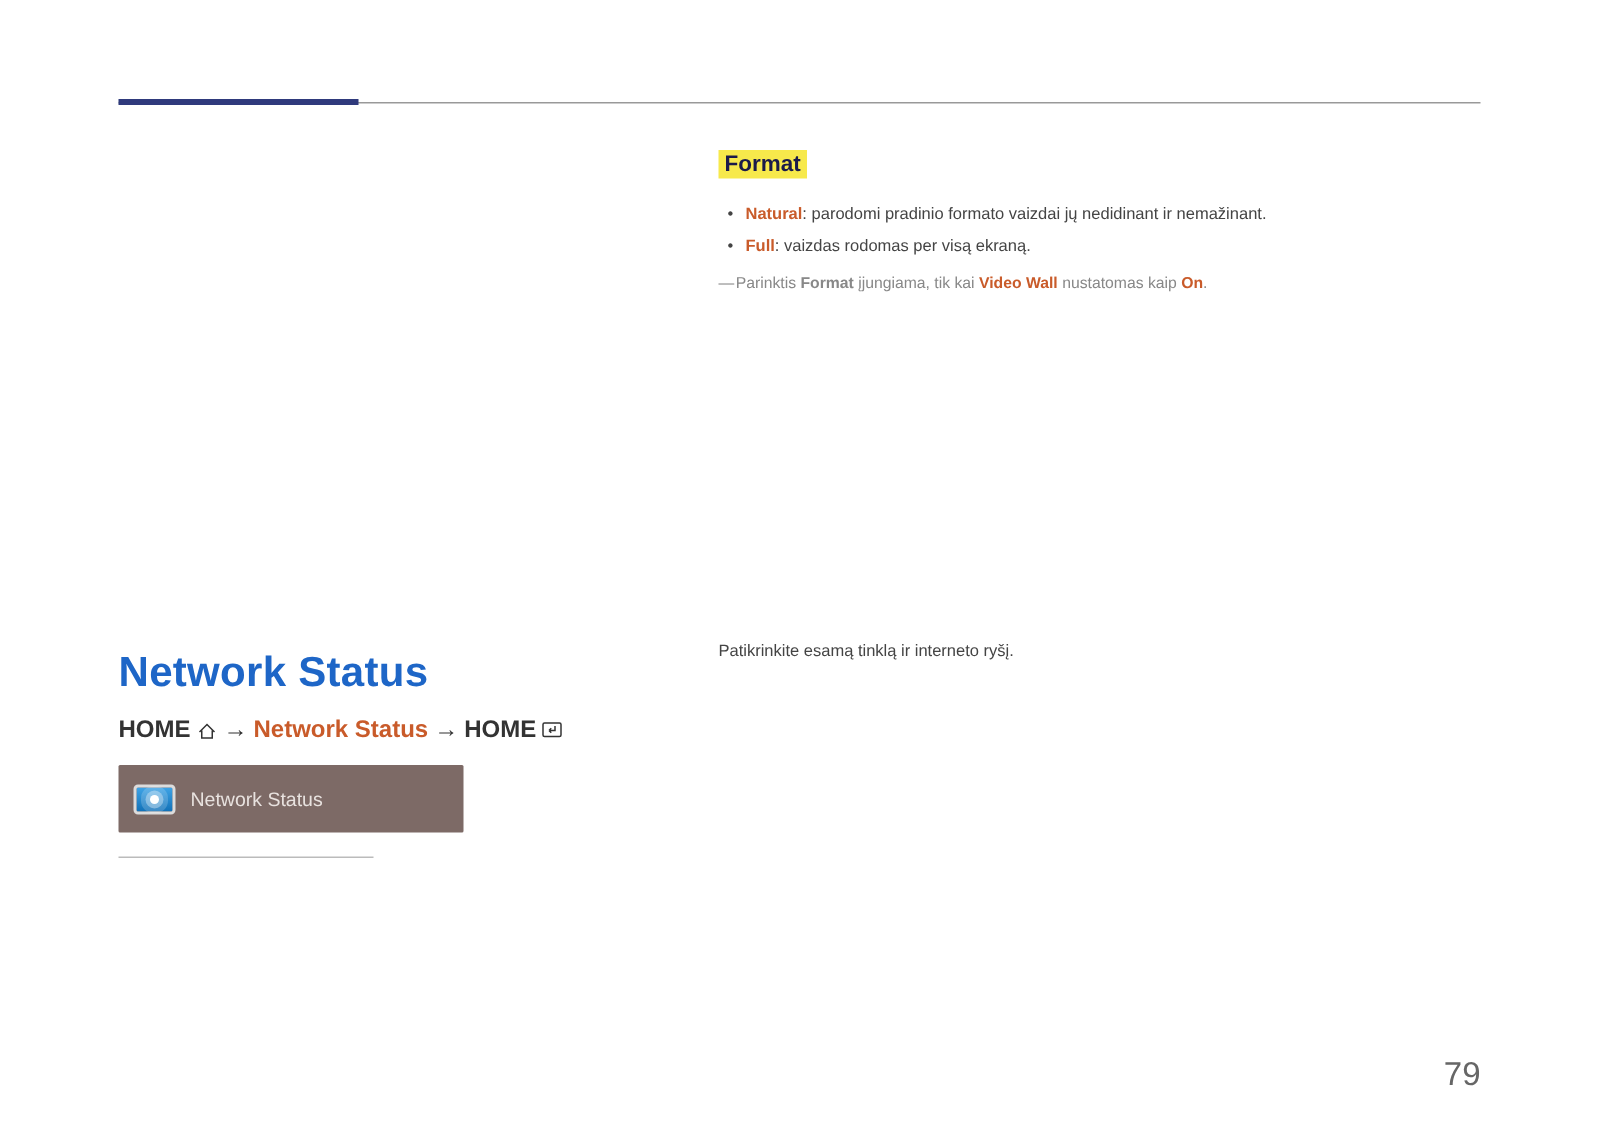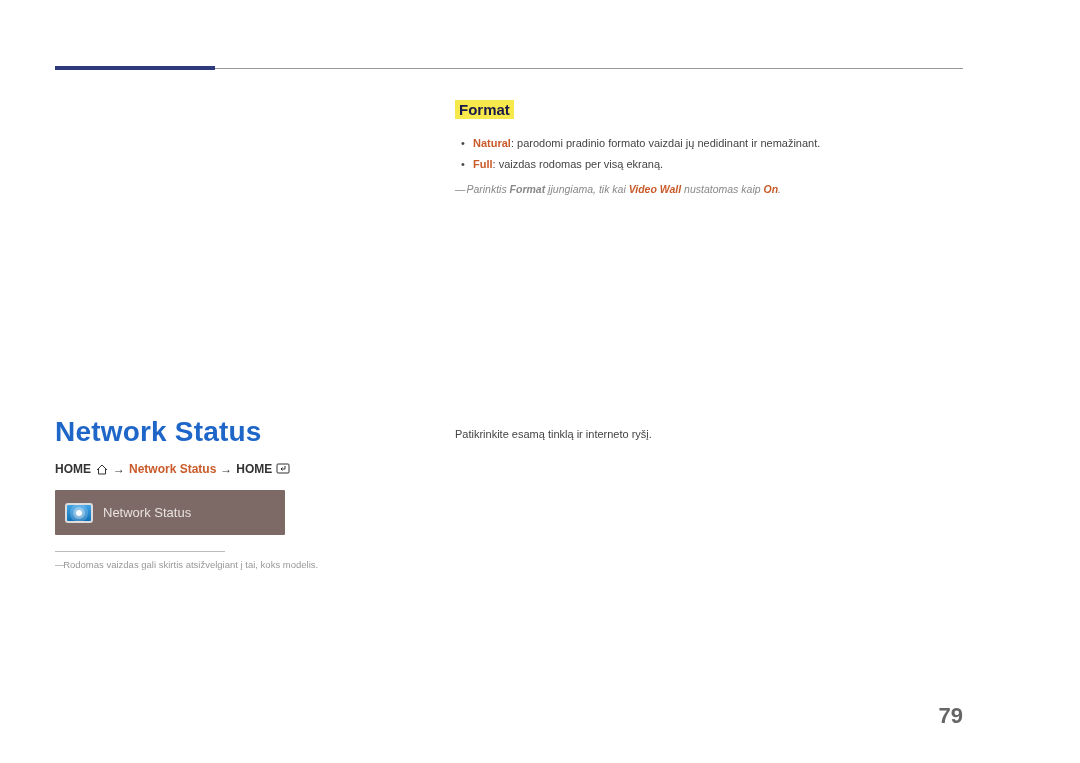--- a/index.html
+++ b/index.html
@@ -1,49 +1,49 @@
 <!DOCTYPE html>
 <html><head>
 <meta charset="utf-8">
 <style>
   * { box-sizing: border-box; margin: 0; padding: 0; }
   html, body { width: 1080px; height: 763px; background: #fff; font-family: Arial, Helvetica, sans-serif; color: #333; }
-  .page { position: relative; width: 1018px; height: 763px; padding: 60px 41px 40px 55px; }
+  .page { position: relative; width: 1018px; height: 763px; padding: 60px 41px 40px 55px; margin-left: 24px; }
   .top-rule-line { position: absolute; top: 68px; left: 55px; right: 55px; border-top: 1px solid #999; }
   .top-rule-accent { position: absolute; top: 66px; left: 55px; width: 160px; border-top: 4px solid #2f3a7c; }
 
   .col-right { position: absolute; left: 455px; top: 100px; right: 60px; }
-  .col-left  { position: absolute; left: 55px; top: 416px; width: 360px; }
+  .col-left  { position: absolute; left: 55px; top: 432px; width: 360px; }
   .col-right2 { position: absolute; left: 455px; top: 425px; right: 76px; }
 
   .h-format { font-size: 15px; font-weight: bold; color: #1a1a4a; background: #f7e94b; display: inline-block; padding: 1px 4px; margin-bottom: 10px; }
   .body-text { font-size: 11px; line-height: 1.7; color: #444; }
   .bullet-list { padding-left: 18px; margin: 4px 0; }
   .bullet-list li { font-size: 11px; line-height: 1.9; color: #444; list-style: none; position: relative; }
   .bullet-list li::before { content: "•"; position: absolute; left: -12px; top: 0; color: #444; }
   .accent-orange { color: #c95b2a; font-weight: bold; }
-  .note-line { font-size: 10.5px; color: #888; line-height: 1.6; margin-top: 6px; font-style: italic; }
+  .note-line { font-size: 10.5px; color: #888; line-height: 1.6; margin-top: 6px; }
   .dash-before::before { content: "― "; color: #888; font-weight: normal; letter-spacing: -2px; margin-right: 2px; }
 
   .h-network { font-size: 28px; font-weight: 600; color: #1e66c7; margin-bottom: 14px; letter-spacing: 0.2px; }
-  .breadcrumb { font-size: 12px; font-weight: bold; margin-bottom: 14px; display: flex; align-items: center; gap: 4px; flex-wrap: wrap; }
+  .breadcrumb { font-size: 16px; font-weight: bold; margin-bottom: 14px; display: flex; align-items: center; gap: 4px; flex-wrap: wrap; }
   .breadcrumb .arrow { font-weight: normal; }
   .breadcrumb .orange { color: #c95b2a; }
   .breadcrumb .icon-box { display:inline-flex; align-items:center; justify-content:center; }
 
   .tile { background: #7d6a66; width: 230px; height: 45px; display: flex; align-items: center; padding: 0 10px; gap: 10px; border-radius: 1px; }
   .tile-icon { width: 28px; height: 20px; background: linear-gradient(#3fa4e6,#1171b8); border: 2px solid #dcdcdc; border-radius: 3px; position: relative; }
   .tile-icon::before { content: ""; position: absolute; left: 50%; top: 50%; width: 6px; height: 6px; background: #fff; border-radius: 50%; transform: translate(-50%,-50%); box-shadow: 0 0 0 3px rgba(255,255,255,0.35), 0 0 0 6px rgba(255,255,255,0.18); }
   .tile-label { color: #e8e2df; font-size: 13px; font-weight: 400; }
 
   .left-sep { border-top: 1px solid #bbb; width: 170px; margin: 16px 0 6px 0; }
   .tiny-note { font-size: 9.5px; color: #999; line-height: 1.5; }
   .tiny-note::before { content: "― "; letter-spacing: -2px; }
 
-  .page-number { position: absolute; bottom: 34px; right: 55px; font-size: 22px; color: #666; font-weight: 700; }
+  .page-number { position: absolute; bottom: 34px; right: 55px; font-size: 22px; color: #666; font-weight: 400; }
 
   svg .stroke { stroke: #333; stroke-width: 1; fill: none; }
 </style>
 </head>
 <body>
 
 <div class="page">
   <div class="top-rule-line"></div>
   <div class="top-rule-accent"></div>
 
@@ -80,21 +80,20 @@
             <rect class="stroke" x="1" y="1" width="12" height="9" rx="1"></rect>
             <path class="stroke" d="M9 3 V6 H5 M5 6 L6.5 4.5 M5 6 L6.5 7.5"></path>
           </svg>
       </span>
     </div>
     <div class="tile">
       <div class="tile-icon"></div>
       <span class="tile-label">Network Status</span>
     </div>
     <div class="left-sep"></div>
-    <p class="tiny-note">Rodomas vaizdas gali skirtis atsižvelgiant į tai, koks modelis.</p>
   </div>
 
   <div class="col-right2">
     <p class="body-text">Patikrinkite esamą tinklą ir interneto ryšį.</p>
   </div>
 
   <div class="page-number">79</div>
 </div>
 
 </body></html>

